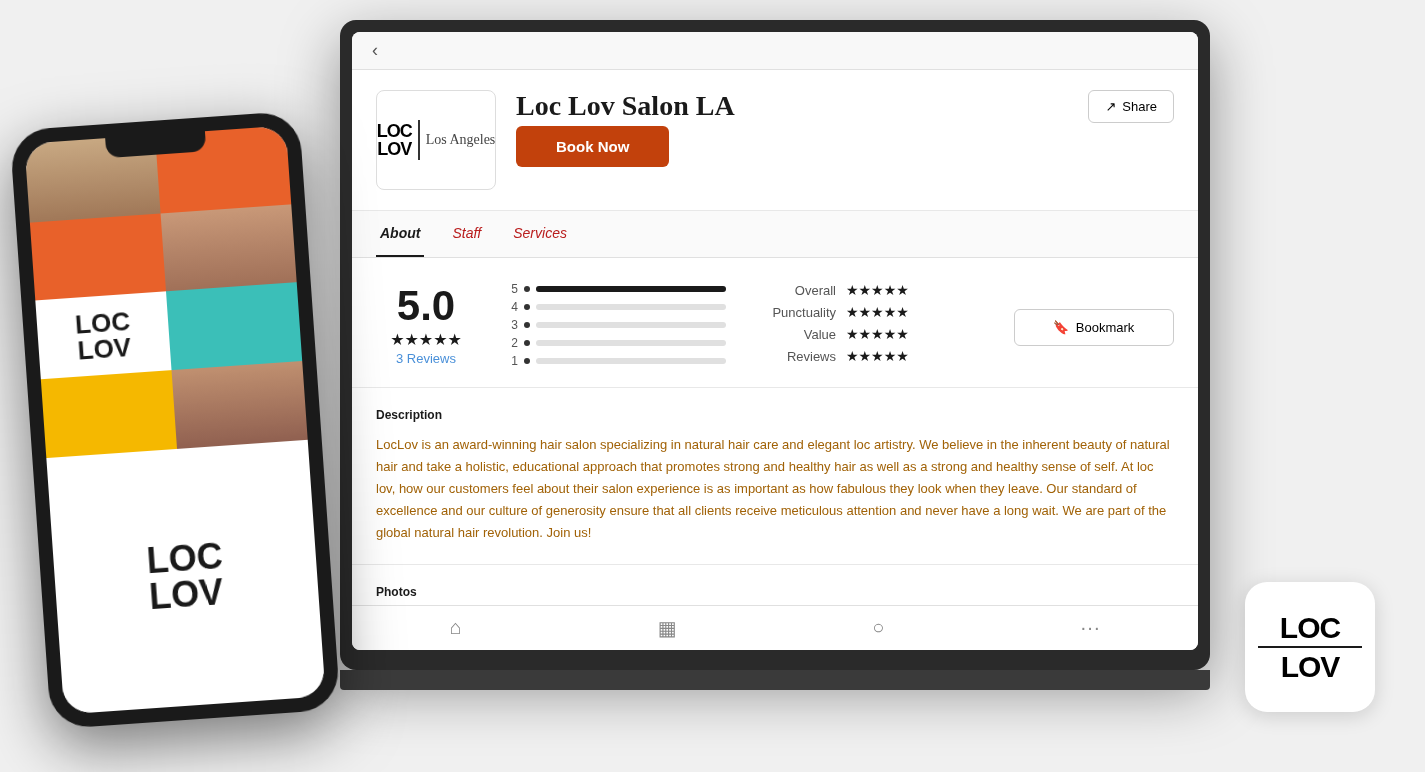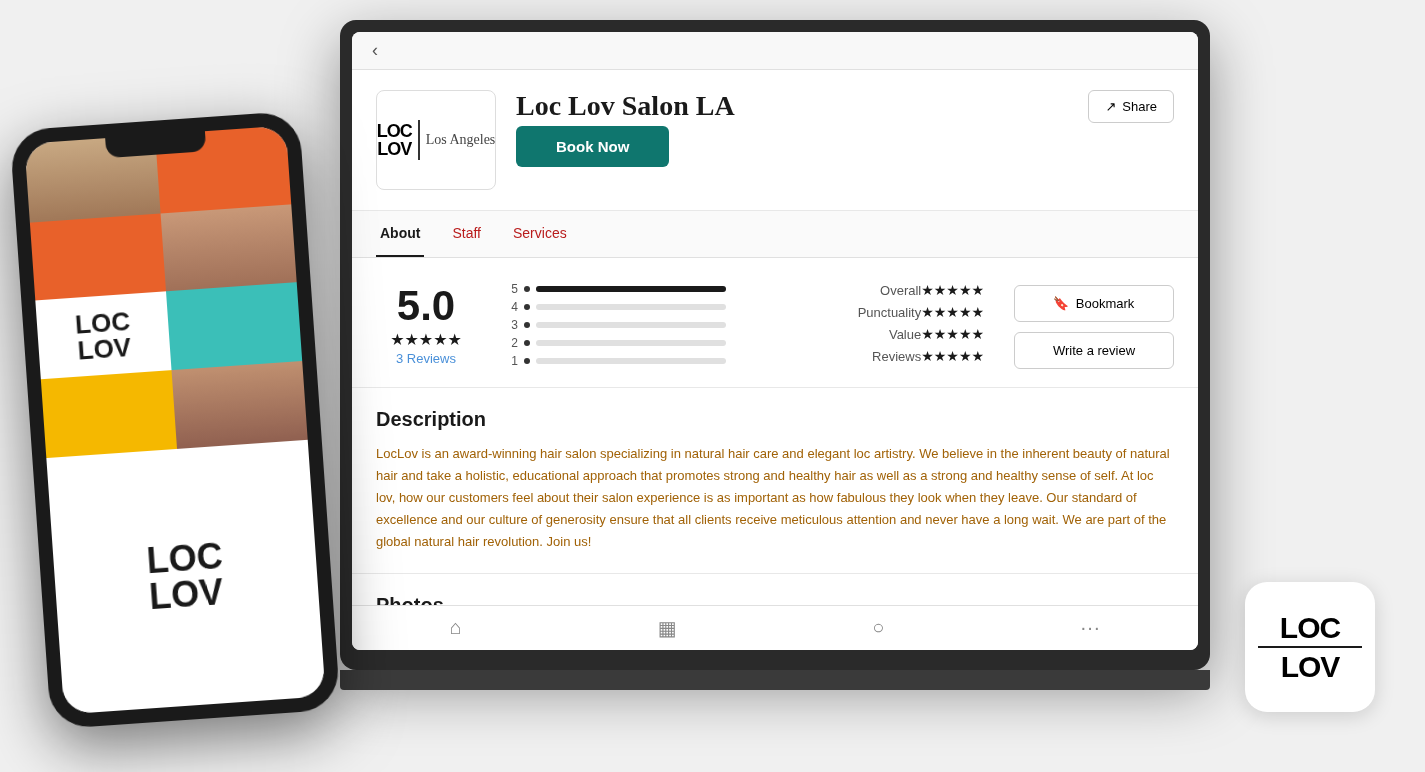--- a/index.html
+++ b/index.html
@@ -161,21 +161,21 @@
       color: #1a1a1a;
       margin-bottom: 4px;
       font-family: Liberation Serif, serif;
     }
     .business-location {
       font-size: 14px;
       color: #555;
       margin-bottom: 14px;
     }
     .book-btn {
-      background: #0f766e;
+      background: #c2410c;
       color: white;
       border: none;
       padding: 12px 40px;
       border-radius: 6px;
       font-size: 15px;
       font-weight: 600;
       cursor: pointer;
     }
     .share-btn {
       margin-left: auto;
@@ -191,20 +191,21 @@
       white-space: nowrap;
     }
 
     
     .tabs-bar {
       border-bottom: 1px solid #e0e0e0;
       padding: 0 24px;
       display: flex;
       gap: 24px;
       background: #fafafa;
+      font-style: italic;
     }
     .tab-item {
       padding: 14px 4px;
       font-size: 14px;
       color: #b91c1c;
       cursor: pointer;
       border-bottom: 2px solid transparent;
     }
     .tab-item.active {
       color: #1a1a1a;
@@ -253,21 +254,21 @@
     .bar-track { height: 6px; background: #e0e0e0; border-radius: 3px; flex: 1; position: relative; }
     .bar-fill { height: 100%; background: #1a1a1a; border-radius: 3px; }
 
     .rating-categories {
       flex: 1;
     }
     .cat-row {
       display: flex;
       align-items: center;
       margin-bottom: 6px;
-      justify-content: flex-end;
+      gap: 10px;
     }
     .cat-label { font-size: 13px; color: #555; width: 80px; text-align: right; }
     .cat-stars { font-size: 14px; color: #1a1a1a; }
 
     .review-actions {
       display: flex;
       flex-direction: column;
       gap: 10px;
       justify-content: center;
     }
@@ -284,21 +285,21 @@
       width: 160px;
       justify-content: center;
     }
 
     
     .description-section {
       padding: 20px 24px;
       border-bottom: 1px solid #e8e8e8;
     }
     .section-title {
-      font-size: 20px;
+      font-size: 12px;
       font-weight: 600;
       color: #1a1a1a;
       margin-bottom: 12px;
     }
     .description-text {
       font-size: 13px;
       line-height: 1.7;
       color: #a16207;
     }
 
@@ -500,23 +501,20 @@
               <span class="cat-label">Reviews</span>
               <span class="cat-stars">★★★★★</span>
             </div>
           </div>
 
           <div class="review-actions">
             <button class="action-btn">
               <span>🔖</span>
               <span>Bookmark</span>
             </button>
-            <button class="action-btn">
-              <span>Write a review</span>
-            </button>
           </div>
         </div>
 
         <div class="description-section">
           <div class="section-title">Description</div>
           <div class="description-text">LocLov is an award-winning hair salon specializing in natural hair care and elegant loc artistry. We believe in the inherent beauty of natural hair and take a holistic, educational approach that promotes strong and healthy hair as well as a strong and healthy sense of self. At loc lov, how our customers feel about their salon experience is as important as how fabulous they look when they leave. Our standard of excellence and our culture of generosity ensure that all clients receive meticulous attention and never have a long wait. We are part of the global natural hair revolution. Join us!</div>
         </div>
 
         <div class="photos-section">
           <div class="section-title">Photos</div>

